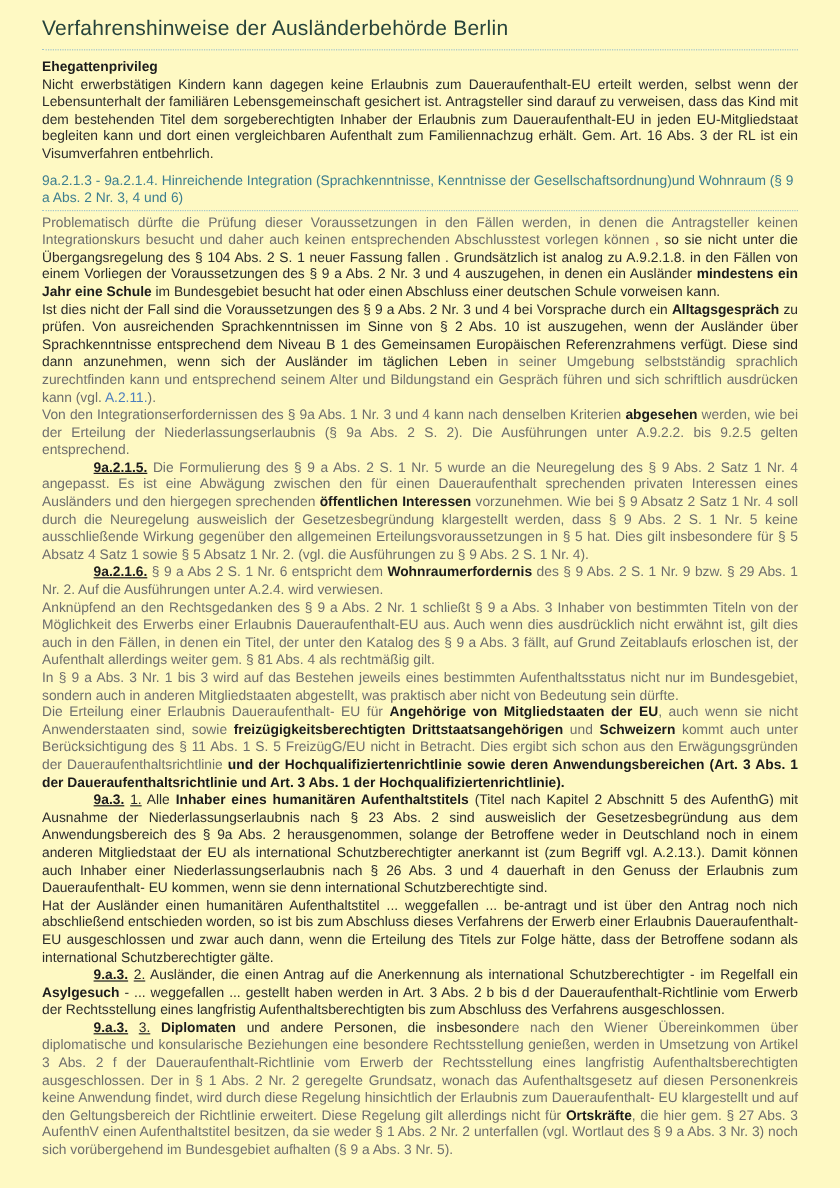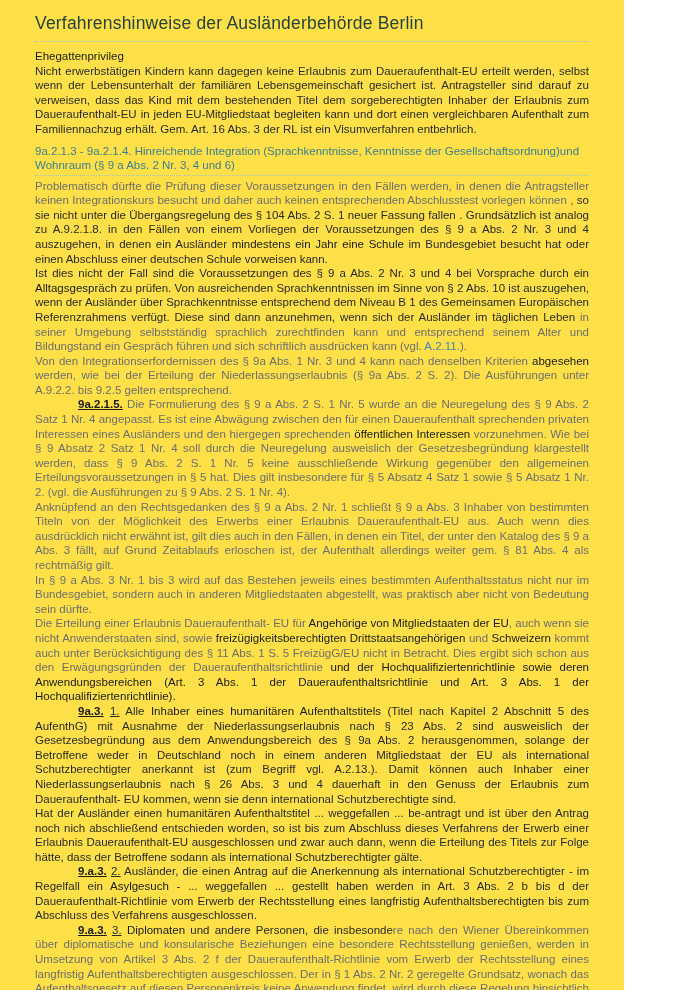--- a/index.html
+++ b/index.html
@@ -1,34 +1,34 @@
 <!DOCTYPE html>
 <html><head>
 <meta charset="utf-8">
 <style>
   html,body{margin:0;padding:0;background:#ffffff;}
   .page{
-    width:624px;height:990px;background:#fde047;position:relative;
+    width:700px;height:990px;background:#fef9c3;position:relative;
     box-sizing:border-box;padding:12px 35px 0 35px;overflow:hidden;
     font-family:"Liberation Sans",sans-serif;
   }
   .title{
     font-size:17.5px;font-weight:normal;color:#26433b;margin:0 0 6px 0;
     letter-spacing:0.2px;line-height:22px;
   }
   .title-rule{border-bottom:1px dotted #9fc4cb;height:1px;margin-bottom:7px;}
   .section-heading{
     color:#3d7e90;font-size:11.5px;line-height:14px;margin-top:7px;
     padding-bottom:3px;border-bottom:1px dotted #9fc4cb;margin-bottom:3px;
   }
   p.para{margin:0;text-align:justify;font-size:11.5px;line-height:14.6px;color:#2b2b2b;}
   p.subhead{margin:0;font-size:11.5px;line-height:14.6px;font-weight:bold;color:#1c1c1c;}
   .rg{color:#6e6e6e;}
   .rd{color:#2b2b2b;}
-  .rb{color:#1c1c1c;font-weight:normal;}
+  .rb{color:#1c1c1c;font-weight:bold;}
   .rbu{color:#1c1c1c;font-weight:bold;text-decoration:underline;margin-left:43px;}
   .ru{color:#2b2b2b;text-decoration:underline;}
   .rl{color:#4d7fbe;cursor:pointer;}
   .rc{color:#a04545;}
   .footer{
     position:absolute;bottom:12px;left:35px;right:35px;
     display:flex;justify-content:space-between;
     font-size:11.5px;color:#5c5c5c;
   }
 </style>
@@ -39,20 +39,21 @@
   <h1 class="title">Verfahrenshinweise der Ausländerbehörde Berlin</h1>
   <div class="title-rule"></div>
   <div>
       <p class="subhead"><span class="rb">Ehegattenprivileg</span></p>
       <p class="para"><span class="rd">Nicht erwerbstätigen Kindern kann dagegen keine Erlaubnis zum Daueraufenthalt-EU erteilt werden, selbst wenn der Lebensunterhalt der familiären Lebensgemeinschaft gesichert ist. Antragsteller sind darauf zu verweisen, dass das Kind mit dem bestehenden Titel dem sorgeberechtigten Inhaber der Erlaubnis zum Daueraufenthalt-EU in jeden EU-Mitgliedstaat begleiten kann und dort einen vergleichbaren Aufenthalt zum Familiennachzug erhält. Gem. Art. 16 Abs. 3 der RL ist ein Visumverfahren entbehrlich.</span></p>
       <div class="section-heading">9a.2.1.3 - 9a.2.1.4. Hinreichende Integration (Sprachkenntnisse, Kenntnisse der Gesellschaftsordnung)und Wohnraum  (§ 9 a Abs. 2 Nr. 3, 4 und 6)</div>
       <p class="para"><span class="rg">Problematisch dürfte die Prüfung dieser Voraussetzungen in den Fällen werden, in denen die Antragsteller keinen Integrationskurs besucht und daher auch keinen entsprechenden Abschlusstest vorlegen können </span><span class="rc">, </span><span class="rd">so sie nicht unter die Übergangsregelung des § 104 Abs. 2 S. 1 neuer Fassung fallen . Grundsätzlich ist analog zu A.9.2.1.8. in den Fällen von einem Vorliegen der Voraussetzungen des § 9 a Abs. 2 Nr. 3 und 4 auszugehen, in denen ein Ausländer </span><span class="rb">mindestens ein Jahr eine Schule</span><span class="rd"> im Bundesgebiet besucht hat oder einen Abschluss einer deutschen Schule vorweisen kann.</span></p>
       <p class="para"><span class="rd">Ist dies nicht der Fall sind die Voraussetzungen des § 9 a Abs. 2 Nr. 3 und 4 bei Vorsprache durch ein </span><span class="rb">Alltagsgespräch</span><span class="rd"> zu prüfen. Von ausreichenden Sprachkenntnissen im Sinne von § 2 Abs. 10 ist auszugehen, wenn der Ausländer über Sprachkenntnisse entsprechend dem Niveau B 1 des Gemeinsamen Europäischen Referenzrahmens verfügt. Diese sind dann anzunehmen, wenn sich der Ausländer im täglichen Leben</span><span class="rg"> in seiner Umgebung selbstständig sprachlich zurechtfinden kann und entsprechend seinem Alter und Bildungstand ein Gespräch führen und sich schriftlich ausdrücken kann (vgl. </span><span class="rl">A.2.11.</span><span class="rg">).</span></p>
       <p class="para"><span class="rg">Von den Integrationserfordernissen des § 9a Abs. 1 Nr. 3 und 4 kann nach denselben Kriterien </span><span class="rb">abgesehen</span><span class="rg"> werden, wie bei der Erteilung der Niederlassungserlaubnis (§ 9a Abs. 2 S. 2). Die Ausführungen unter A.9.2.2. bis 9.2.5 gelten entsprechend.</span></p>
       <p class="para"><span class="rbu">9a.2.1.5.</span><span class="rg"> Die Formulierung des § 9 a Abs. 2 S. 1 Nr. 5 wurde an die Neuregelung des § 9 Abs. 2 Satz 1 Nr. 4 angepasst. Es ist eine Abwägung zwischen den für einen Daueraufenthalt sprechenden privaten Interessen eines Ausländers und den hiergegen sprechenden </span><span class="rb">öffentlichen Interessen</span><span class="rg"> vorzunehmen. Wie bei § 9 Absatz 2 Satz 1 Nr. 4 soll durch die Neuregelung ausweislich der Gesetzesbegründung klargestellt werden, dass § 9 Abs. 2 S. 1 Nr. 5 keine ausschließende Wirkung gegenüber den allgemeinen Erteilungsvoraussetzungen in § 5 hat. Dies gilt insbesondere für § 5 Absatz 4 Satz 1 sowie § 5 Absatz 1 Nr. 2. (vgl. die Ausführungen zu § 9 Abs. 2 S. 1 Nr. 4).</span></p>
+      <p class="para"><span class="rbu">9a.2.1.6.</span><span class="rg"> § 9 a Abs 2 S. 1 Nr. 6 entspricht dem </span><span class="rb">Wohnraumerfordernis</span><span class="rg"> des § 9 Abs. 2 S. 1 Nr. 9 bzw. § 29 Abs. 1 Nr. 2. Auf die Ausführungen unter A.2.4. wird verwiesen.</span></p>
       <p class="para"><span class="rg">Anknüpfend an den Rechtsgedanken des § 9 a Abs. 2 Nr. 1 schließt § 9 a Abs. 3 Inhaber von bestimmten Titeln von der Möglichkeit des Erwerbs einer Erlaubnis Daueraufenthalt-EU aus. Auch wenn dies ausdrücklich nicht erwähnt ist, gilt dies auch in den Fällen, in denen ein Titel, der unter den Katalog des § 9 a Abs. 3 fällt, auf Grund Zeitablaufs erloschen ist, der Aufenthalt allerdings weiter gem. § 81 Abs. 4 als rechtmäßig gilt.</span></p>
       <p class="para"><span class="rg">In § 9 a Abs. 3 Nr. 1 bis 3 wird auf das Bestehen jeweils eines bestimmten Aufenthaltsstatus nicht nur im Bundesgebiet, sondern auch in anderen Mitgliedstaaten abgestellt, was praktisch aber nicht von Bedeutung sein dürfte.</span></p>
       <p class="para"><span class="rg">Die Erteilung einer Erlaubnis Daueraufenthalt- EU für </span><span class="rb">Angehörige von Mitgliedstaaten der EU</span><span class="rg">, auch wenn sie nicht Anwenderstaaten sind, sowie </span><span class="rb">freizügigkeitsberechtigten Drittstaatsangehörigen</span><span class="rg"> und </span><span class="rb">Schweizern</span><span class="rg"> kommt auch unter Berücksichtigung des § 11 Abs. 1 S. 5 FreizügG/EU nicht in Betracht. Dies ergibt sich schon aus den Erwägungsgründen der Daueraufenthaltsrichtlinie </span><span class="rb">und der Hochqualifiziertenrichtlinie sowie deren Anwendungsbereichen (Art. 3 Abs. 1 der Daueraufenthaltsrichtlinie und Art. 3 Abs. 1 der Hochqualifiziertenrichtlinie).</span></p>
       <p class="para"><span class="rbu">9a.3.</span><span class="rd"> </span><span class="ru">1.</span><span class="rd"> Alle </span><span class="rb">Inhaber eines humanitären Aufenthaltstitels</span><span class="rd"> (Titel nach Kapitel 2 Abschnitt 5 des AufenthG) mit Ausnahme der Niederlassungserlaubnis nach § 23 Abs. 2 sind ausweislich der Gesetzesbegründung aus dem Anwendungsbereich des § 9a Abs. 2 herausgenommen, solange der Betroffene weder in Deutschland noch in einem anderen Mitgliedstaat der EU als international Schutzberechtigter anerkannt ist (zum Begriff vgl. A.2.13.). Damit können auch Inhaber einer Niederlassungserlaubnis nach § 26 Abs. 3 und 4 dauerhaft in den Genuss der Erlaubnis zum Daueraufenthalt- EU kommen, wenn sie denn international Schutzberechtigte sind.</span></p>
       <p class="para"><span class="rd">Hat der Ausländer einen humanitären Aufenthaltstitel ... weggefallen ... be-antragt und ist über den Antrag noch nich abschließend entschieden worden, so ist bis zum Abschluss dieses Verfahrens der Erwerb einer Erlaubnis Daueraufenthalt-EU ausgeschlossen und zwar auch dann, wenn die Erteilung des Titels zur Folge hätte, dass der Betroffene sodann als international Schutzberechtigter gälte.</span></p>
       <p class="para"><span class="rbu">9.a.3.</span><span class="rd"> </span><span class="ru">2.</span><span class="rd"> Ausländer, die einen Antrag auf die Anerkennung als international Schutzberechtigter - im Regelfall  ein </span><span class="rb">Asylgesuch</span><span class="rd"> - ... weggefallen ... gestellt haben werden in Art. 3 Abs. 2 b bis d der Daueraufenthalt-Richtlinie vom Erwerb der Rechtsstellung eines langfristig Aufenthaltsberechtigten bis zum Abschluss des Verfahrens ausgeschlossen.</span></p>
       <p class="para"><span class="rbu">9.a.3.</span><span class="rd"> </span><span class="ru">3.</span><span class="rd"> </span><span class="rb">Diplomaten</span><span class="rd"> und andere Personen, die insbesonde</span><span class="rg">re nach den Wiener Übereinkommen über diplomatische und konsularische Beziehungen eine besondere Rechtsstellung genießen, werden in Umsetzung von Artikel 3 Abs. 2 f der Daueraufenthalt-Richtlinie vom Erwerb der Rechtsstellung eines langfristig Aufenthaltsberechtigten ausgeschlossen. Der in § 1 Abs. 2 Nr. 2 geregelte Grundsatz, wonach das Aufenthaltsgesetz auf diesen Personenkreis  keine Anwendung findet, wird durch diese Regelung hinsichtlich der Erlaubnis zum Daueraufenthalt- EU klargestellt und auf den Geltungsbereich der Richtlinie erweitert.     Diese Regelung gilt allerdings nicht für </span><span class="rb">Ortskräfte</span><span class="rg">, die hier gem. § 27 Abs. 3 AufenthV einen Aufenthaltstitel besitzen, da sie weder § 1 Abs. 2 Nr. 2 unterfallen (vgl. Wortlaut des § 9 a Abs. 3 Nr. 3) noch sich vorübergehend im Bundesgebiet aufhalten (§ 9 a Abs. 3 Nr. 5).</span></p>
     </div>
 </div>
 

